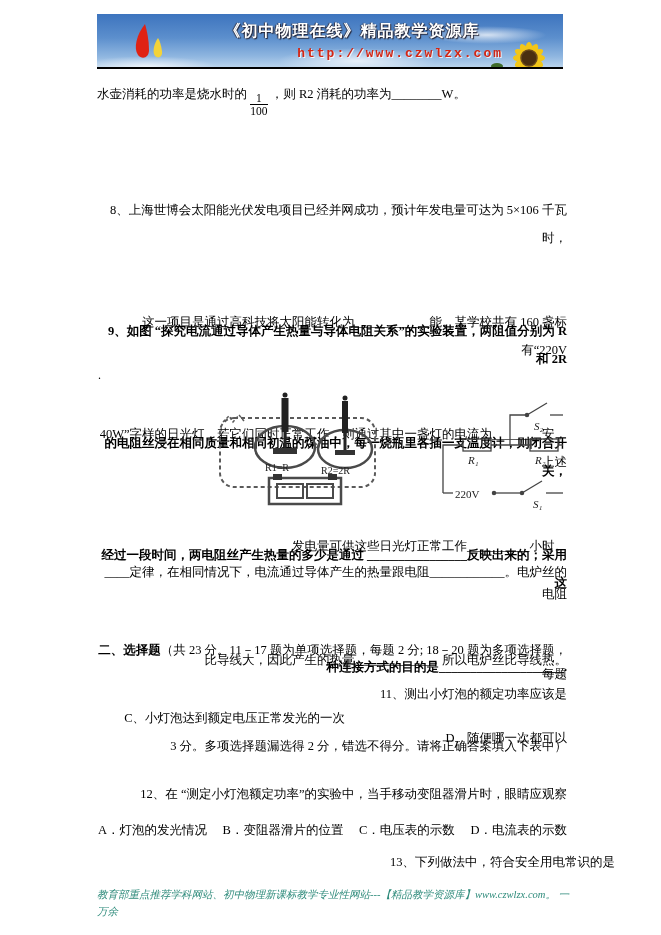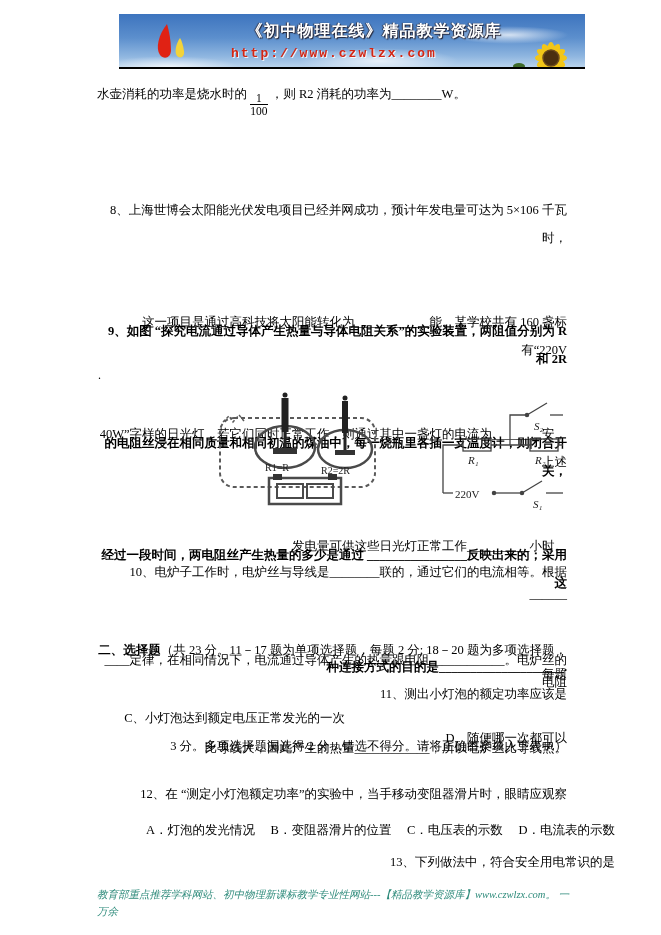--- a/index.html
+++ b/index.html
@@ -3,27 +3,27 @@
 <meta charset="utf-8">
 <style>
   * { margin:0; padding:0; box-sizing:border-box; }
   body { width:661px; height:935px; background:#fff; position:relative;
          font-family:"Liberation Serif","DejaVu Serif",serif; color:#000; }
   .page { position:absolute; inset:0; background:#fff; overflow:hidden; }
 
   
   .banner { position:absolute; left:97px; top:14px; width:466px; height:55px;
             background:linear-gradient(180deg,#3d74be 0%,#5c8fcd 45%,#8fb6e0 80%,#b9d3ec 100%);
-            border-bottom:2px solid #000; overflow:hidden;margin-left:22px; }
+            border-bottom:2px solid #000; overflow:hidden; }
   .banner .cloud { position:absolute; background:radial-gradient(ellipse at center,rgba(255,255,255,.75),rgba(255,255,255,0) 70%);
                    border-radius:50%; }
   .banner-title { position:absolute; left:110px; top:7px; width:290px; text-align:center;
                   color:#fff; font-weight:bold; font-size:16px; letter-spacing:1px;
                   text-shadow:1px 1px 1px #223, -1px 0 1px #334; white-space:nowrap; }
-  .banner-url { position:absolute; left:112px; top:32px; width:270px; text-align:left;
+  .banner-url { position:absolute; left:136px; top:32px; width:270px; text-align:right;
                 color:#d42513; font-weight:bold; font-size:13px; letter-spacing:2px;
                 font-family:"Liberation Mono","DejaVu Sans Mono",monospace;
                 text-shadow:1px 1px 0 rgba(255,255,255,.8); white-space:nowrap; }
   .logo-svg { position:absolute; left:28px; top:8px; }
   .sunflower-svg { position:absolute; right:6px; top:18px; }
 
   
   .blk { position:absolute; left:97px; width:470px; font-size:12.5px; line-height:28px;
          white-space:pre-wrap;text-align:right; }
   .tight { line-height:22px; }
@@ -153,42 +153,41 @@
       <path d="M449,115 L466,115"></path>
     </g>
     <text x="371" y="86" font-size="11" font-style="italic" fill="#222">R₁</text>
     <text x="438" y="86" font-size="11" font-style="italic" fill="#222">R₂</text>
     <text x="437" y="52" font-size="11" font-style="italic" fill="#222">S₂</text>
     <text x="436" y="130" font-size="11" font-style="italic" fill="#222">S₁</text>
     <text x="358" y="120" font-size="11" fill="#222">220V</text>
   </svg>
 
   <div class="blk tight" style="top:517px;">
-    <div>10、电炉子工作时，电炉丝与导线是________联的，通过它们的电流相等。根据______</div>
     <div>____定律，在相同情况下，电流通过导体产生的热量跟电阻____________。电炉丝的电阻</div>
     <div>比导线大，因此产生的热量____________，所以电炉丝比导线热。</div>
   </div>
 
   <div class="blk mid" style="top:590px;">
     <div><span class="b">二、选择题</span><span>（共 23 分。11－17 题为单项选择题，每题 2 分; 18－20 题为多项选择题，每题</span></div>
     <div>3 分。多项选择题漏选得 2 分，错选不得分。请将正确答案填入下表中）</div>
   </div>
 
   <div class="blk" style="top:644px; line-height:20px;">
     <div>11、测出小灯泡的额定功率应该是</div>
   </div>
   <div class="blk optrow" style="top:708px; line-height:20px;flex-direction:column;">
     <div class="ol">C、小灯泡达到额定电压正常发光的一次</div>
     <div>D、随便哪一次都可以</div>
   </div>
 
   <div class="blk" style="top:744px; line-height:20px;">
     <div>12、在 “测定小灯泡额定功率”的实验中，当手移动变阻器滑片时，眼睛应观察</div>
   </div>
-  <div class="blk" style="top:780px; line-height:20px;margin-left:48px;">
+  <div class="blk" style="top:780px; line-height:20px;">
     <div>A．灯泡的发光情况　 B．变阻器滑片的位置 　C．电压表的示数　 D．电流表的示数</div>
   </div>
 
   <div class="blk" style="top:812px; line-height:20px;margin-left:48px;">
     <div>13、下列做法中，符合安全用电常识的是</div>
   </div>
 
   <div class="footer">
     <div>教育部重点推荐学科网站、初中物理新课标教学专业性网站---【精品教学资源库】www.czwlzx.com。 一万余</div>
     

